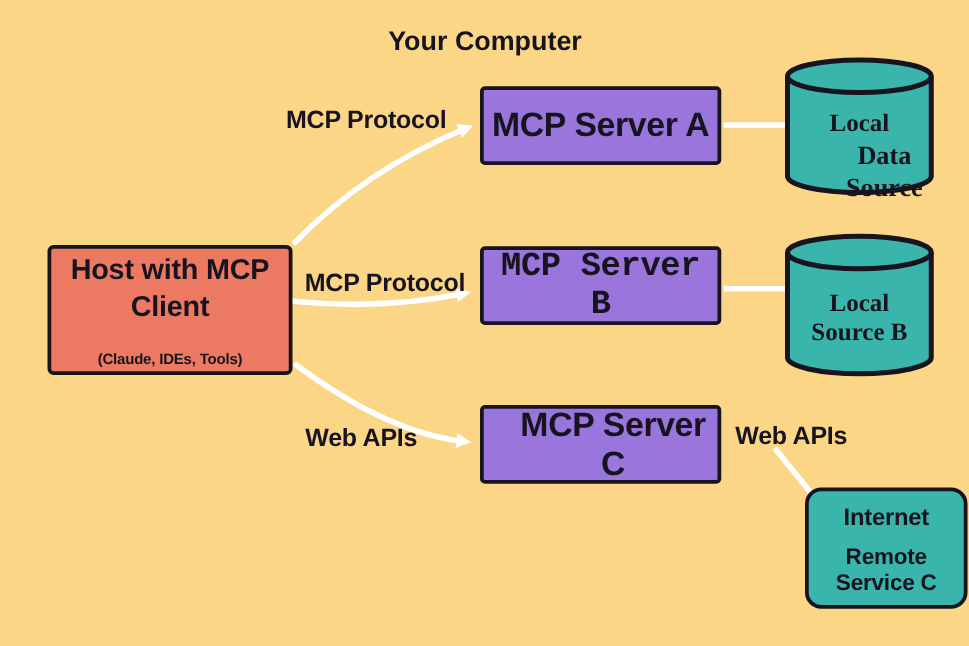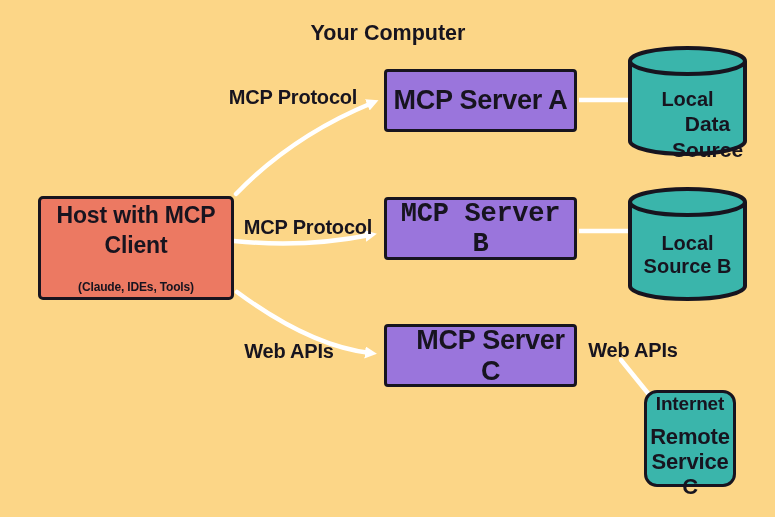--- a/index.html
+++ b/index.html
@@ -34,38 +34,38 @@
   .host .host-name{font-size:23px;line-height:1.3;width:168px;}
   .host .host-detail{font-size:12px;line-height:1.2;margin-top:19px;}
   .server{
     width:193px;height:63px;background:var(--server-fill);border-radius:4px;
     font-size:27px;
   }
   .server-a{left:384px;top:69px;}
   .server-b{left:384px;top:197px;font-family:Liberation Mono, monospace;}
   .server-c{left:384px;top:324px;padding-left:20px;}
   .remote{
-    left:644px;top:390px;width:92px;height:97px;
+    left:644px;top:390px;width:130px;height:97px;
     background:var(--datastore-fill);border-radius:13px;
-    justify-content:flex-start;
+    justify-content:flex-start;padding-top:11px;
   }
   .remote .remote-region{font-size:19px;}
-  .remote .remote-line{font-size:22px;line-height:1.14;}
+  .remote .remote-line{font-size:18px;line-height:1.14;}
   .remote .remote-lines{margin-top:9px;}
   .edge-label{
     position:absolute;z-index:3;font-weight:700;font-size:20px;
     letter-spacing:-0.01em;transform:translate(-50%,-50%);white-space:nowrap;
   }
   .page-title{
     position:absolute;z-index:3;font-weight:700;font-size:21.5px;
     transform:translateX(-50%);left:388px;top:21px;white-space:nowrap;
   }
   .cyl-text{
     position:absolute;z-index:2;width:115px;text-align:center;font-weight:700;
-    display:flex;flex-direction:column;align-items:center;
+    display:flex;flex-direction:column;align-items:center;font-family:Liberation Serif, serif;
   }
   .cyl-text.one{left:630px;top:88px;}
   .cyl-text.two{left:630px;top:232px;}
   .cyl-line-big{font-size:20px;line-height:1.15;}
   .cyl-line-small{font-size:21px;line-height:1.25;margin-left:40px;}
   .cyl-line-med{font-size:20px;line-height:1.15;}
 </style>
 </head>
 <body>
 

